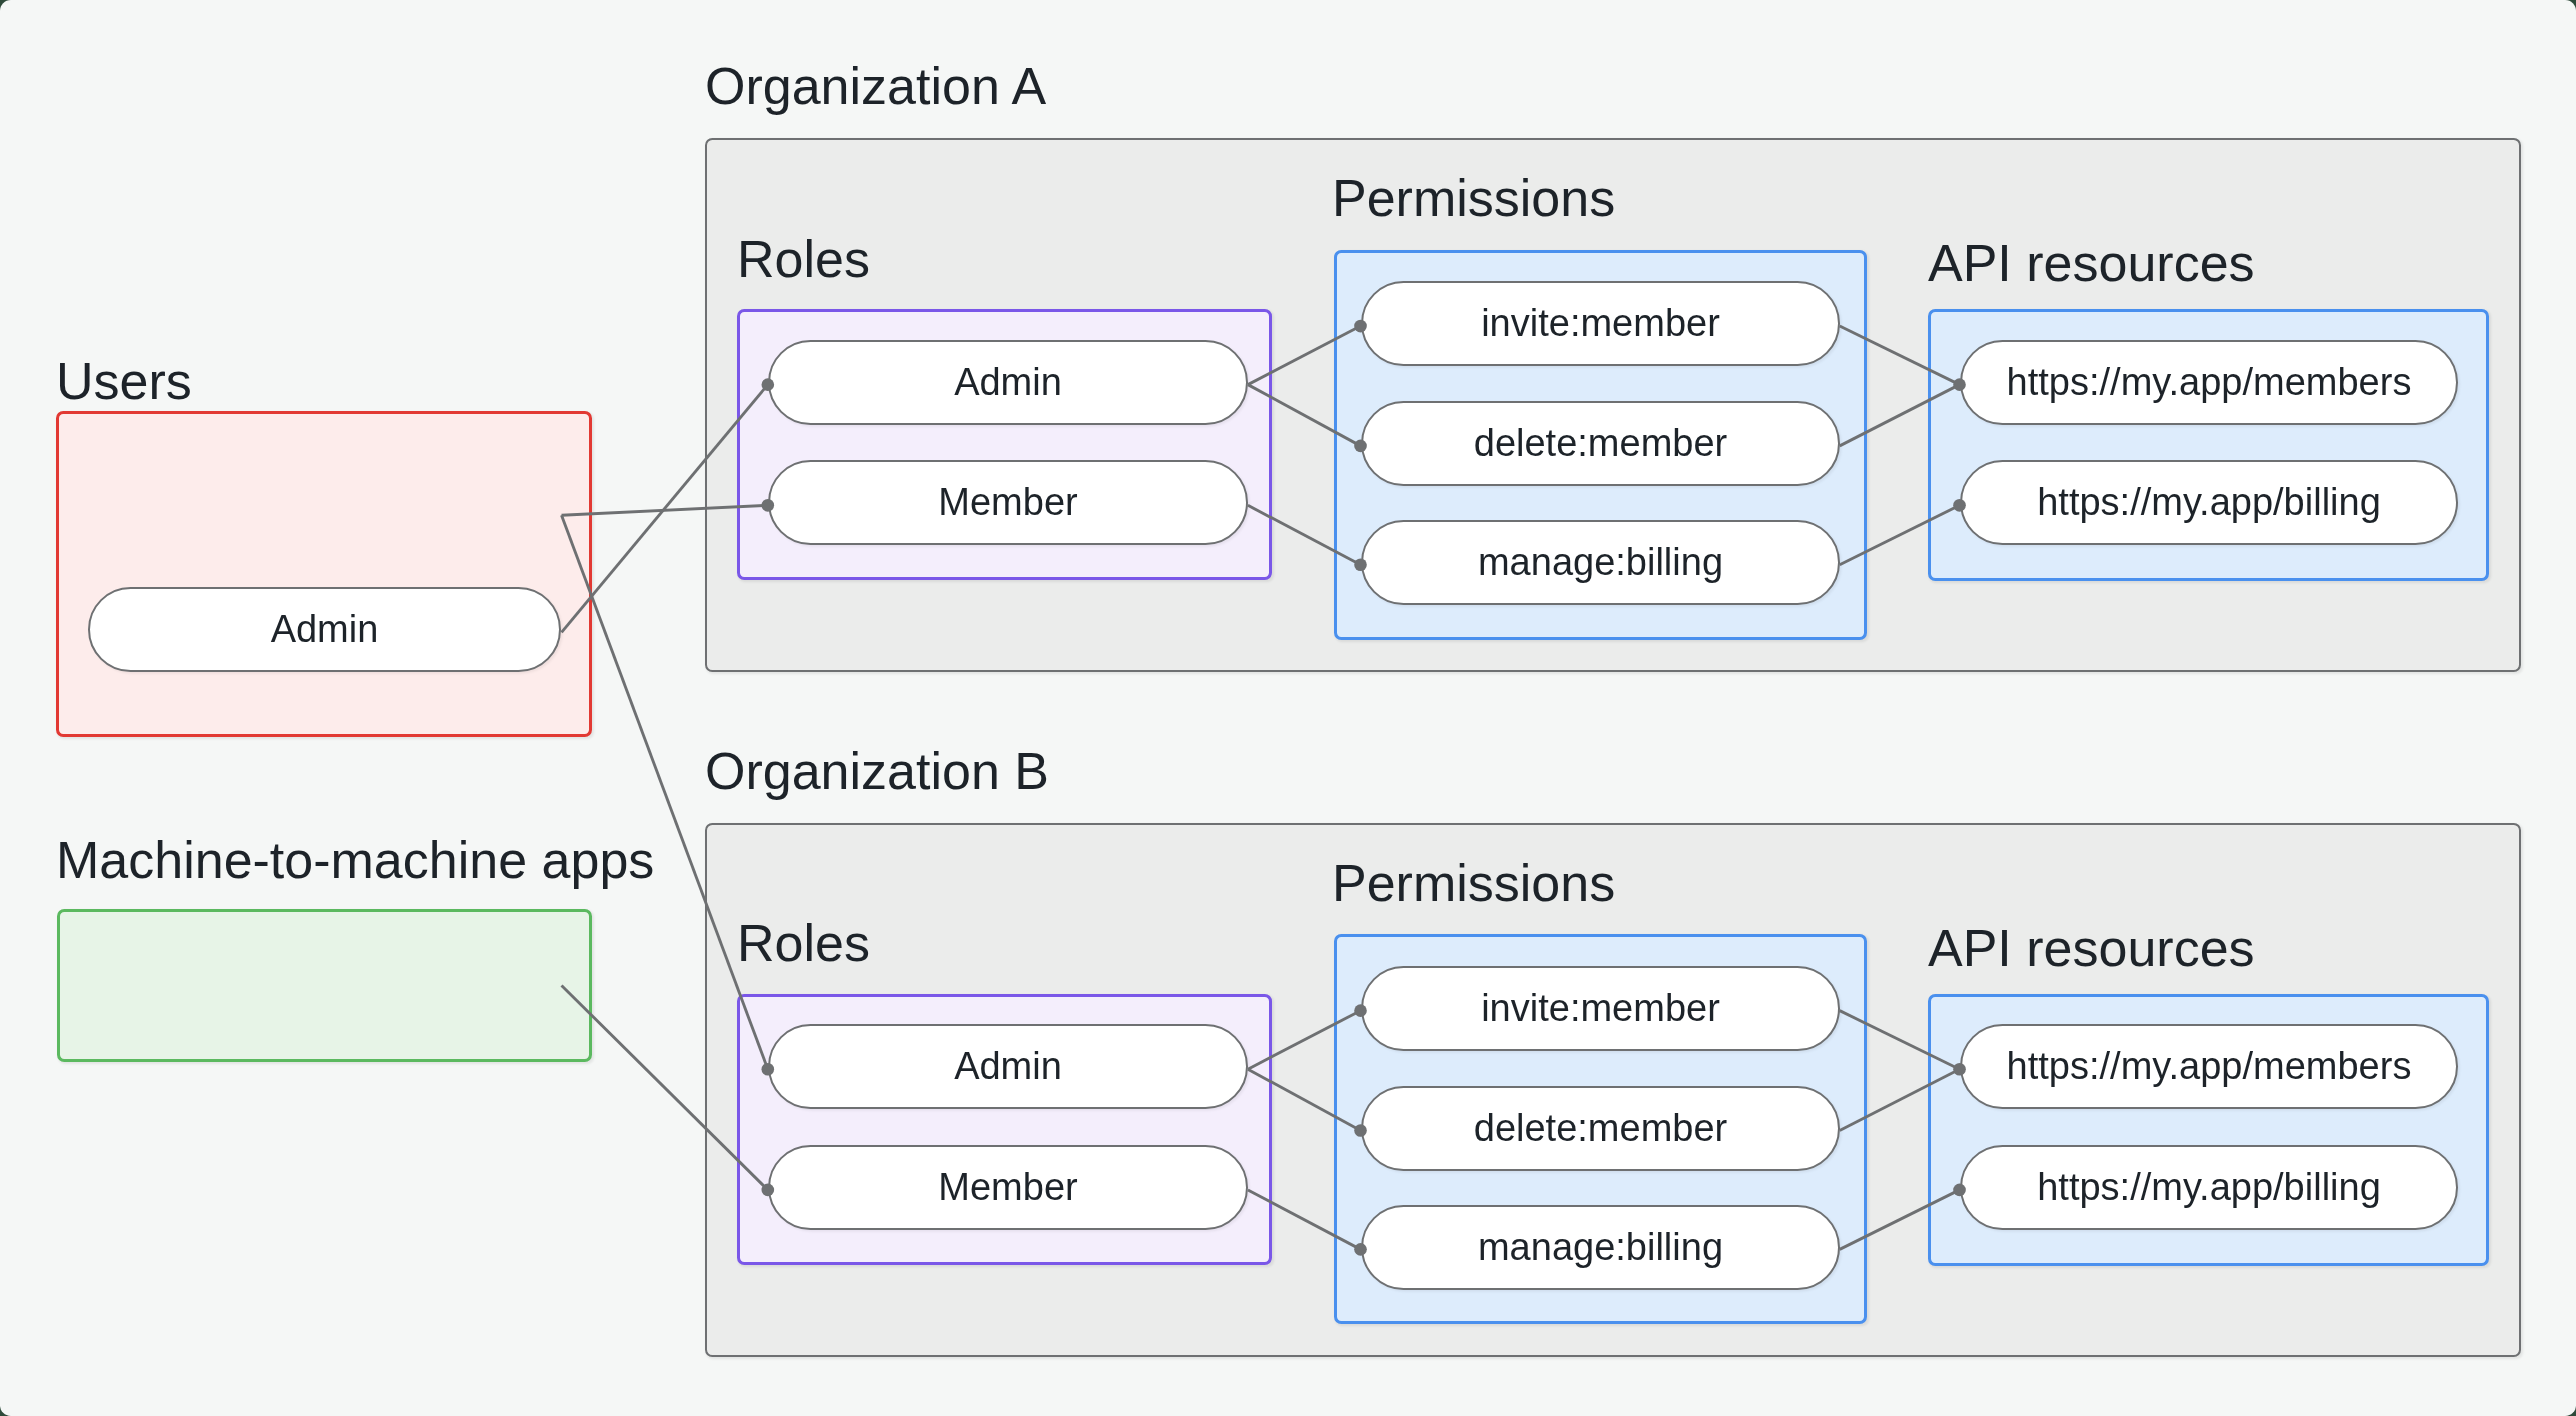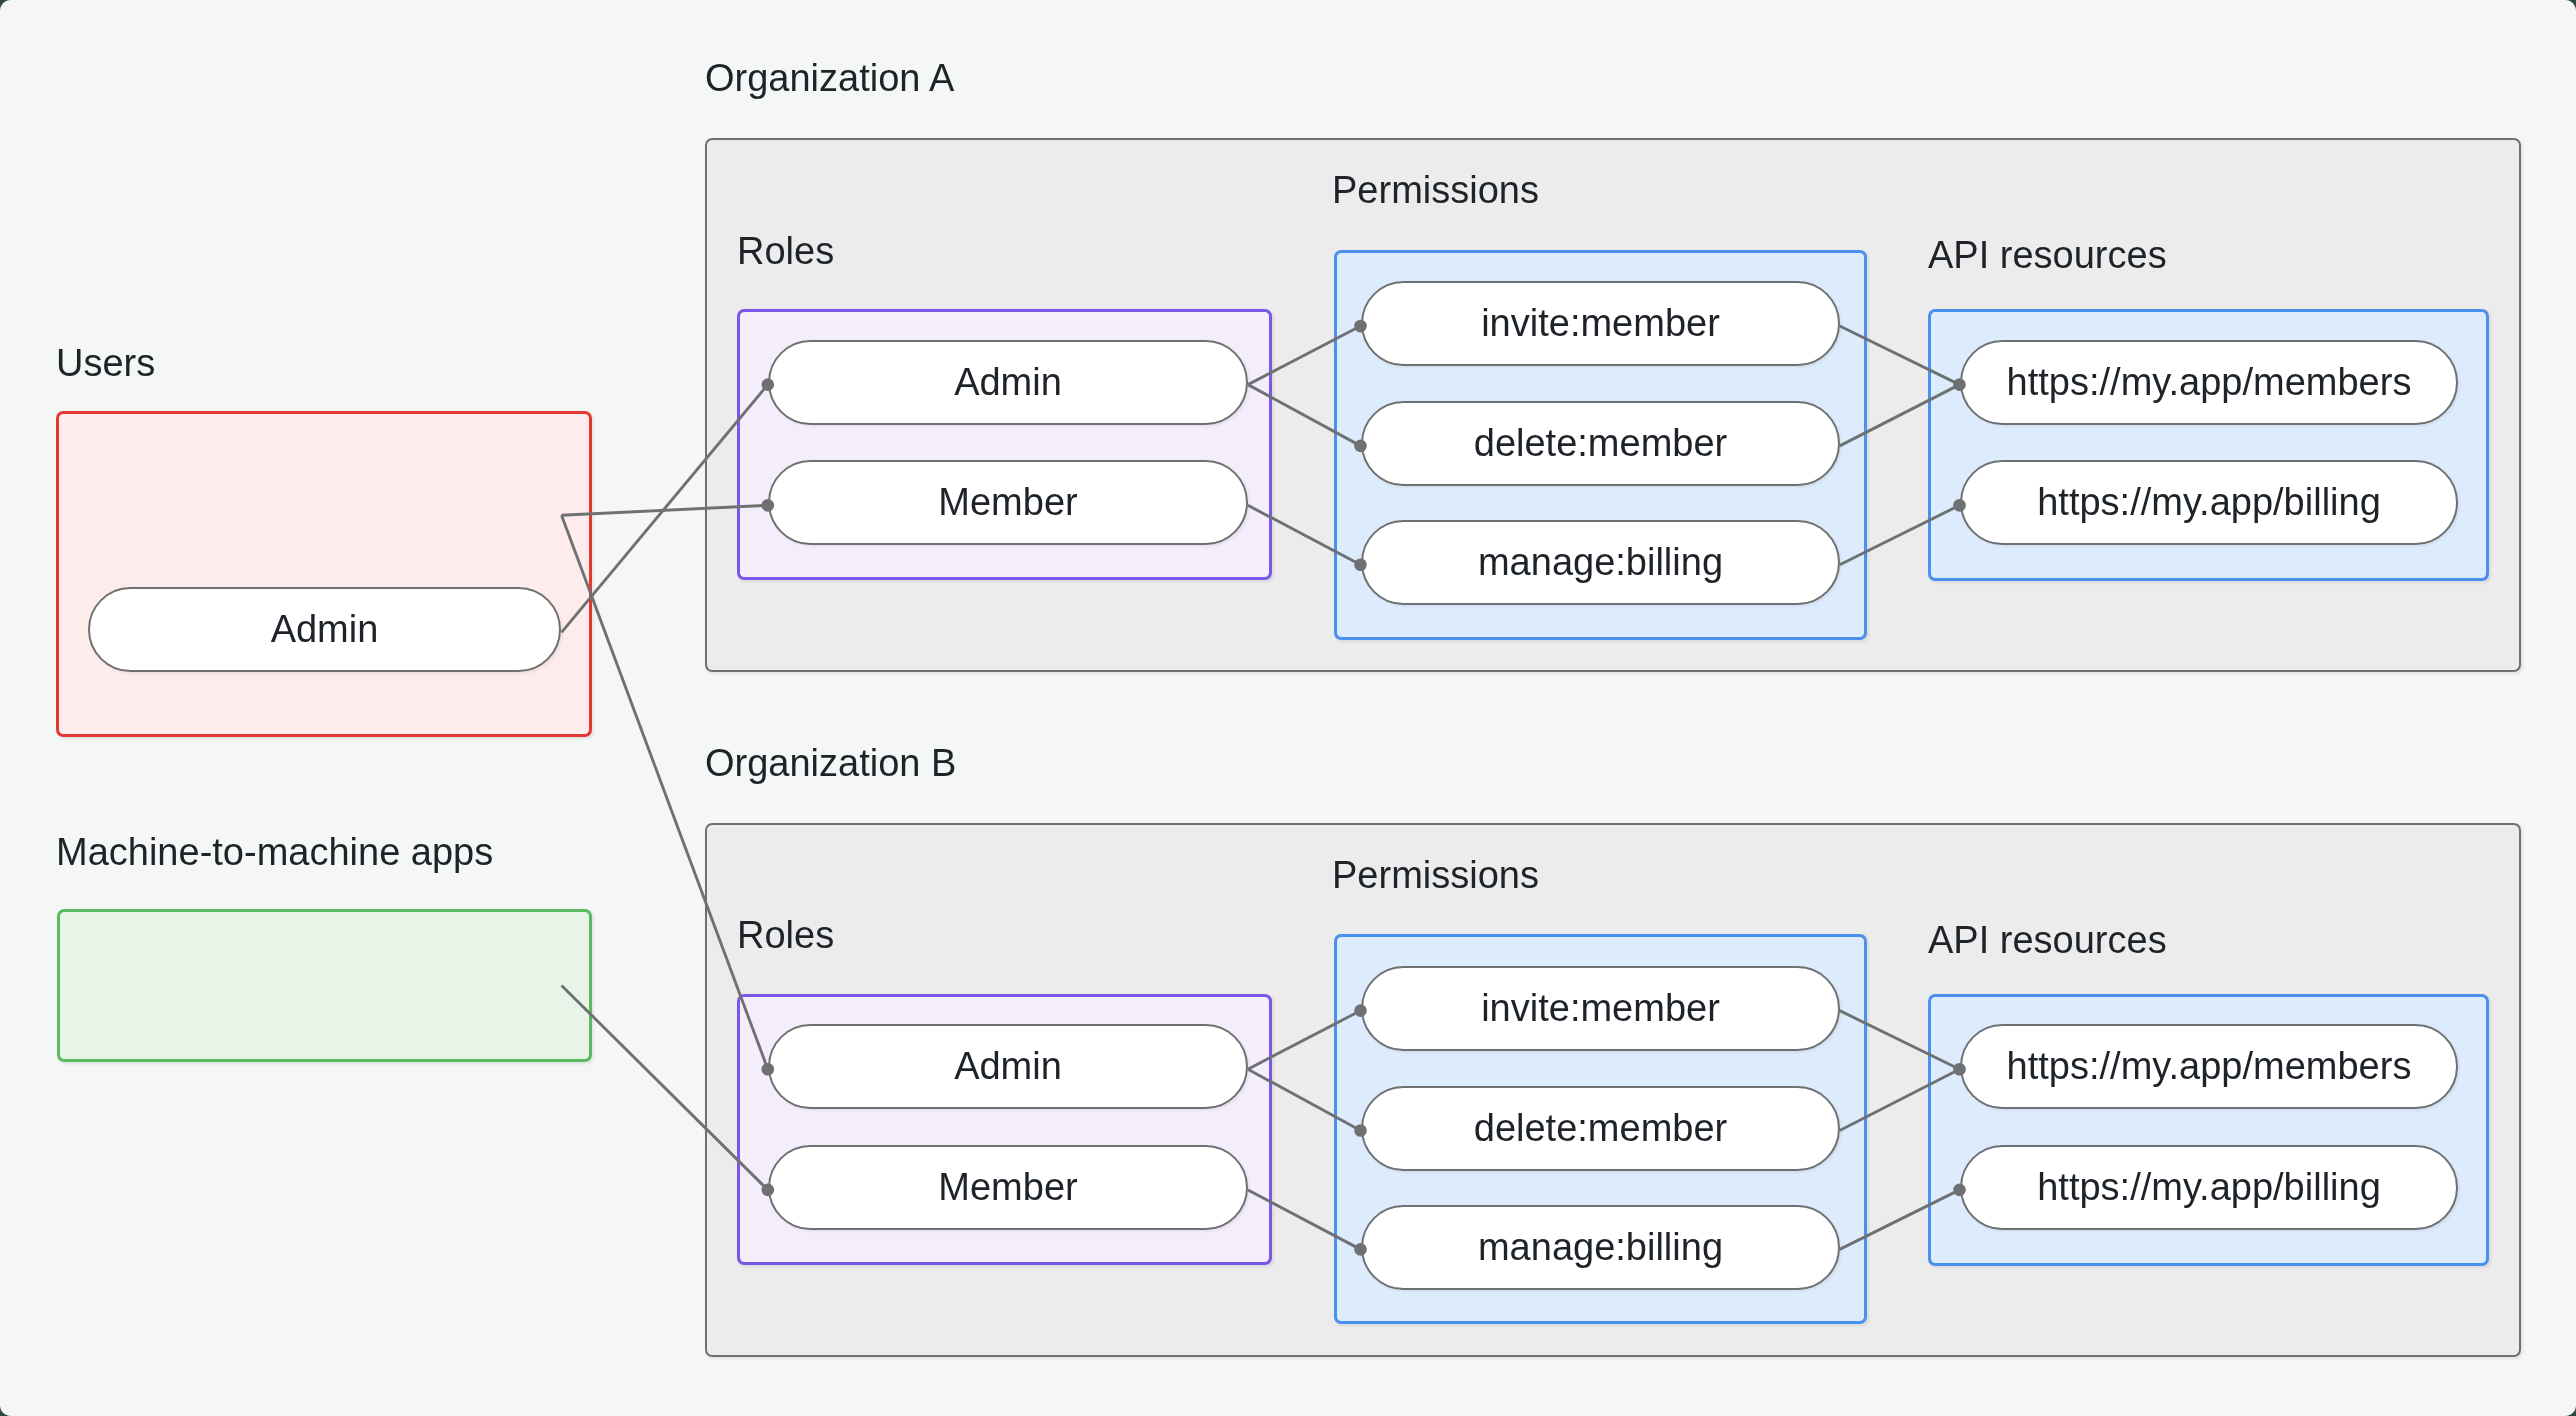--- a/index.html
+++ b/index.html
@@ -3,21 +3,21 @@
 <meta charset="utf-8">
 <style>
   html,body{margin:0;padding:0;background:#2e4a3a;}
   body{font-family:"Liberation Sans","DejaVu Sans",sans-serif;}
   .stage{
     position:relative;width:2576px;height:1416px;
     background:var(--bg,#f5f7f6);
     border-radius:10.8px;overflow:hidden;
   }
   .glabel{
-    position:absolute;font-size:38px;line-height:1.05;color:var(--text,#1d2329);
+    position:absolute;font-size:52px;line-height:1.05;color:var(--text,#1d2329);
     white-space:nowrap;
   }
   .gbox{
     position:absolute;border-radius:7.2px;box-sizing:border-box;
     box-shadow:1.8px 1.8px 2.7px rgba(0,0,0,0.08);
   }
   .gbox.org{background:var(--org_fill);border:2.7px solid var(--org_border);}
   .gbox.users{background:var(--users_fill);border:3.6px solid var(--users_border);}
   .gbox.m2m{background:var(--m2m_fill);border:3.6px solid var(--m2m_border);}
   .gbox.roles{background:var(--roles_fill);border:3.6px solid var(--roles_border);}
@@ -45,21 +45,21 @@
   <div class="gbox org" style="left:705px;top:823px;width:1816px;height:534px"></div>
   <div class="gbox users" style="left:56px;top:411px;width:536px;height:326px"></div>
   <div class="gbox m2m" style="left:57px;top:909px;width:535px;height:153px"></div>
   <div class="gbox roles" style="left:737px;top:309px;width:535px;height:271px"></div>
   <div class="gbox blue" style="left:1334px;top:250px;width:533px;height:390px"></div>
   <div class="gbox blue" style="left:1928px;top:309px;width:561px;height:272px"></div>
   <div class="gbox roles" style="left:737px;top:994px;width:535px;height:271px"></div>
   <div class="gbox blue" style="left:1334px;top:934px;width:533px;height:390px"></div>
   <div class="gbox blue" style="left:1928px;top:994px;width:561px;height:272px"></div>
 
-  <div class="glabel" style="left:56px;top:344px">Users</div>
+  <div class="glabel" style="left:56px;top:354px">Users</div>
   <div class="glabel" style="left:56px;top:833px">Machine-to-machine apps</div>
   <div class="glabel" style="left:705px;top:59px">Organization A</div>
   <div class="glabel" style="left:737px;top:232px">Roles</div>
   <div class="glabel" style="left:1332px;top:171px">Permissions</div>
   <div class="glabel" style="left:1928px;top:236px">API resources</div>
   <div class="glabel" style="left:705px;top:744px">Organization B</div>
   <div class="glabel" style="left:737px;top:916px">Roles</div>
   <div class="glabel" style="left:1332px;top:856px">Permissions</div>
   <div class="glabel" style="left:1928px;top:921px">API resources</div>
 

